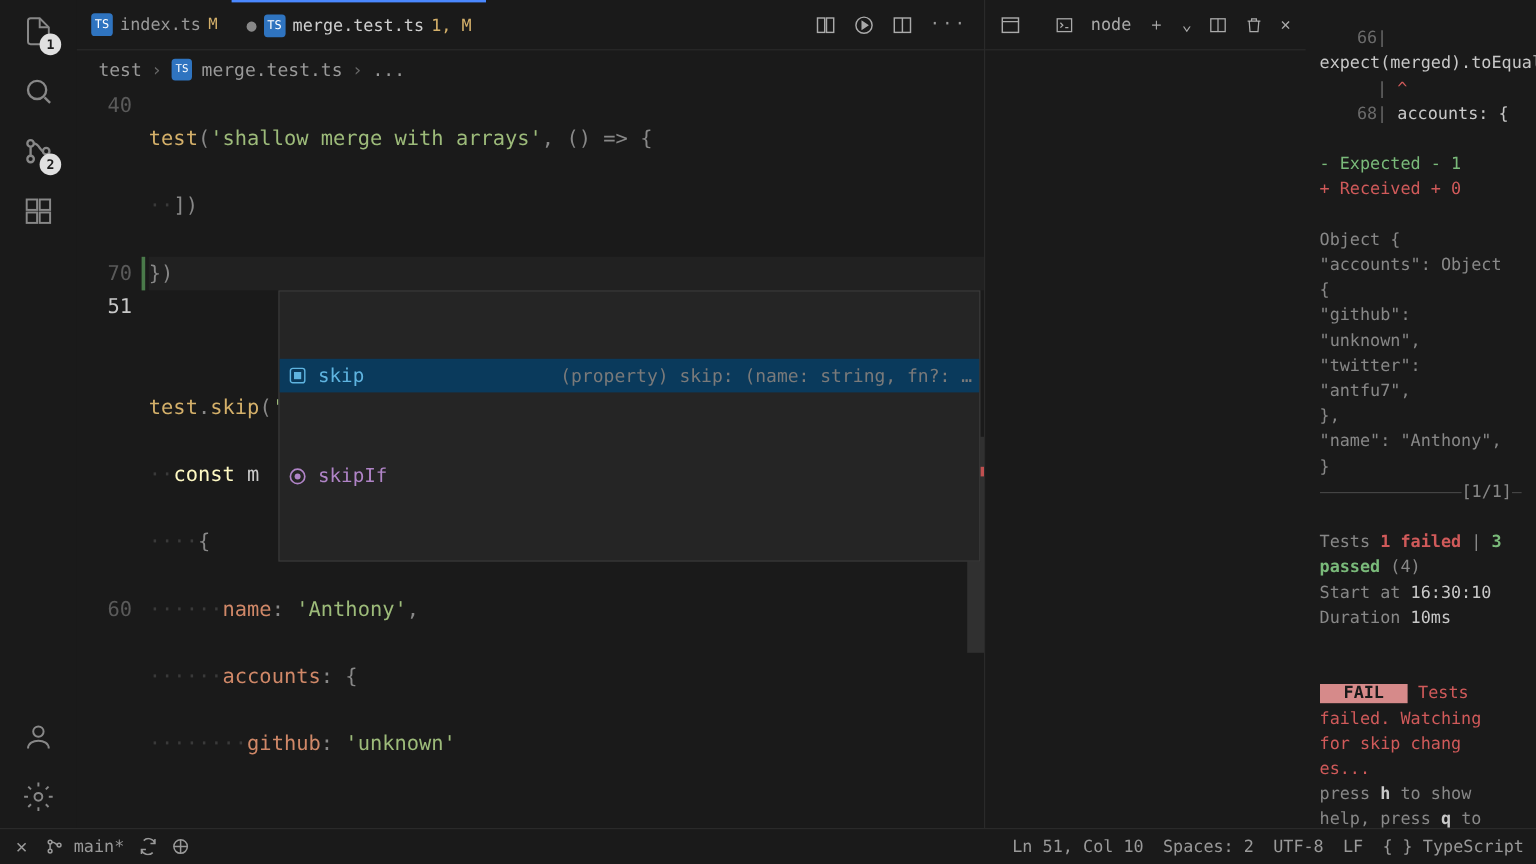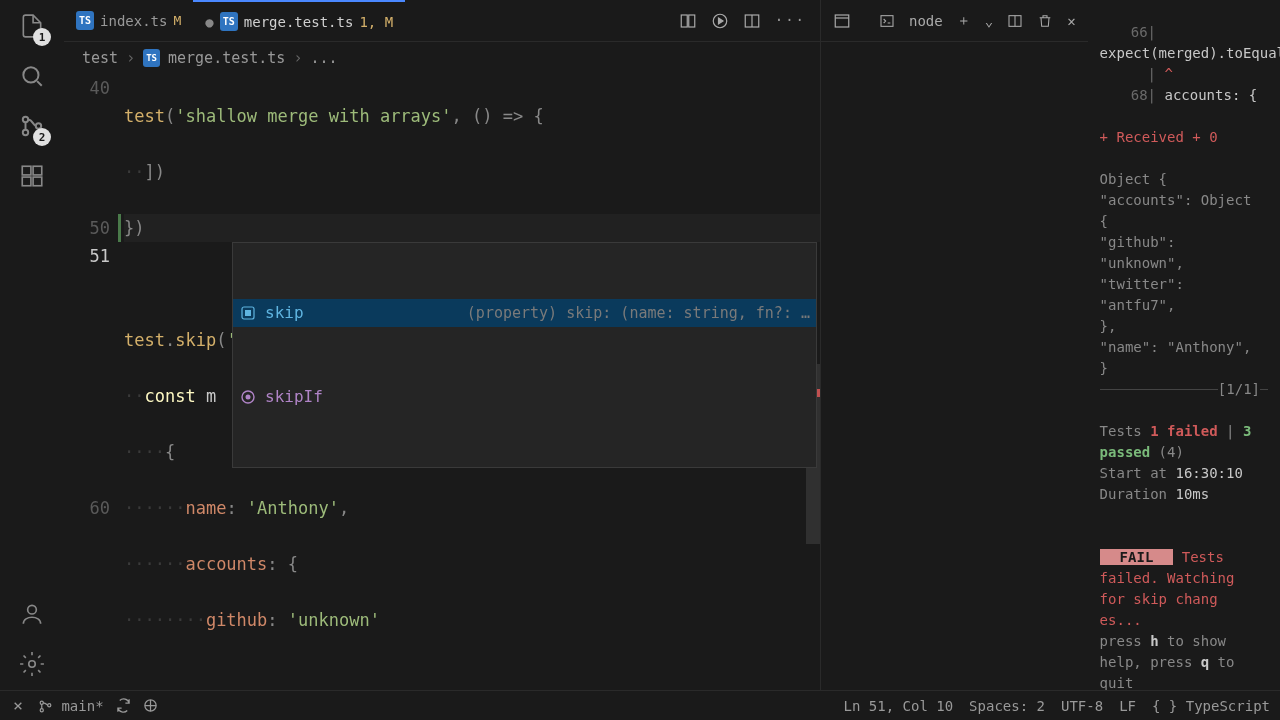--- a/index.html
+++ b/index.html
@@ -60,21 +60,21 @@
     position: relative;
   }
   .tab.active { color: #d0d0d0; border-top: 2px solid #4a88ff; }
   .tab.active.modified { border-top: 2px solid #4a88ff; }
   .ts-badge {
     background: #2f74c0;
     color: white;
     border-radius: 3px;
     font-size: 10px;
     padding: 4px 3px;
-    font-weight: bold;
+    font-weight: normal;
   }
   .tab-suffix { color: #d4b06a; font-size: 13px; }
   .tab-error { color: #d4b06a; }
   .tab-actions {
     margin-left: auto;
     display: flex;
     gap: 14px;
     padding-right: 14px;
     color: #999;
   }
@@ -301,21 +301,21 @@
       <span>...</span>
     </div>
 
     <div class="editor">
       <div class="gutter">
         <div>40</div>
         <div>&nbsp;</div>
           <div>&nbsp;</div>
           <div>&nbsp;</div>
           <div>&nbsp;</div>
-        <div>50</div>
+        <div>70</div>
         <div class="active-ln">51</div>
         <div>&nbsp;</div>
           <div>&nbsp;</div>
           <div>&nbsp;</div>
           <div>&nbsp;</div>
         <div>&nbsp;</div>
           <div>&nbsp;</div>
           <div>&nbsp;</div>
           <div>&nbsp;</div>
         <div>60</div>
@@ -404,20 +404,21 @@
             <path d="M4 7h16M9 7V4h6v3M6 7l1 13h10l1-13"></path>
           </svg>
         </span>
       <span class="ti">✕</span>
     </div>
     <div class="terminal-body">
 <div><span class="term-gutter">66</span><span class="term-bar">| </span>   <span>expect(merged).toEqual({</span></div>
 <div><span class="term-gutter"></span><span class="term-bar">| </span>                  <span class="term-caret">^</span></div>
 <div><span class="term-gutter">68</span><span class="term-bar">| </span>   <span>  accounts: {</span></div>
 <div>&nbsp;</div>
+<div><span class="term-green">- Expected  - 1</span></div>
 <div><span class="term-red">+ Received  + 0</span></div>
 <div>&nbsp;</div>
 <div><span class="term-dim">Object {</span></div>
 <div><span class="term-dim">  "accounts": Object {</span></div>
 <div><span class="term-dim">    "github": "unknown",</span></div>
 <div><span class="term-dim">    "twitter": "antfu7",</span></div>
 <div><span class="term-dim">  },</span></div>
 <div><span class="term-dim">  "name": "Anthony",</span></div>
 <div><span class="term-dim">}</span></div>
 <div style="display:flex;align-items:center">

